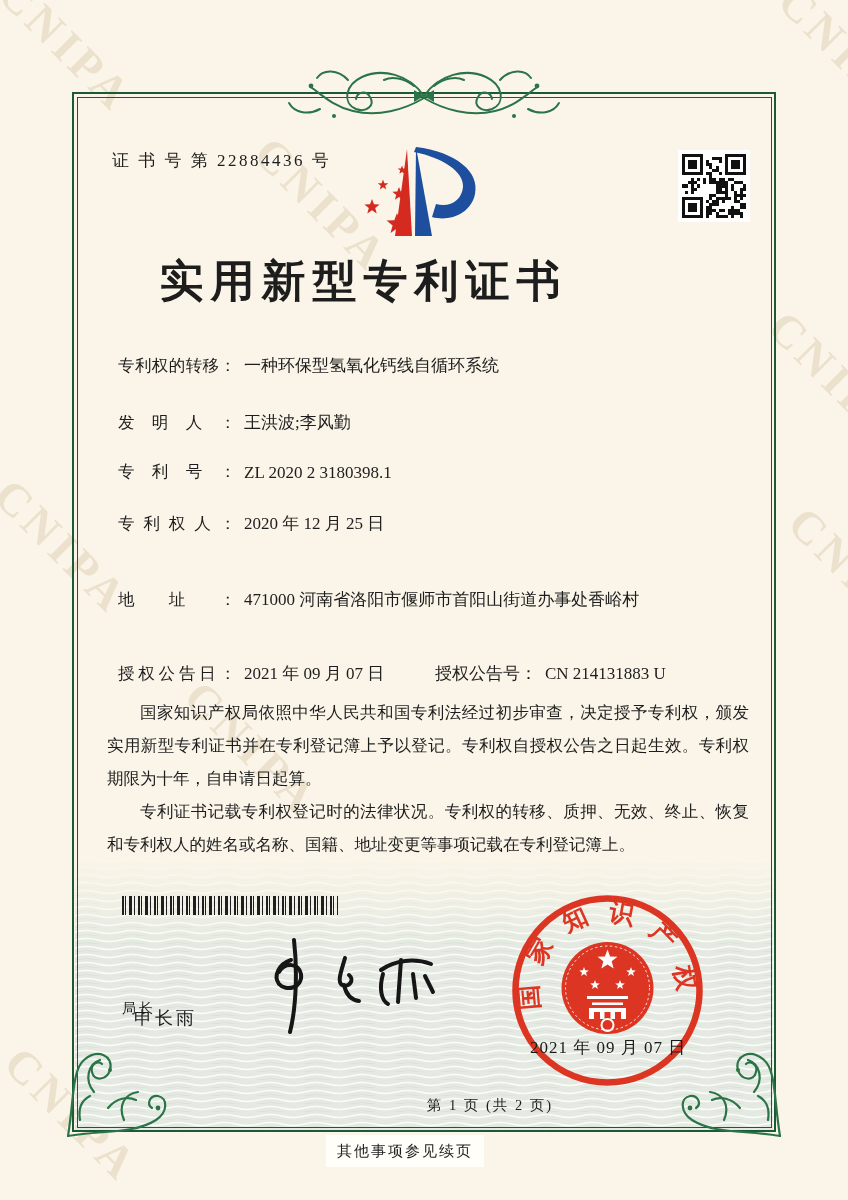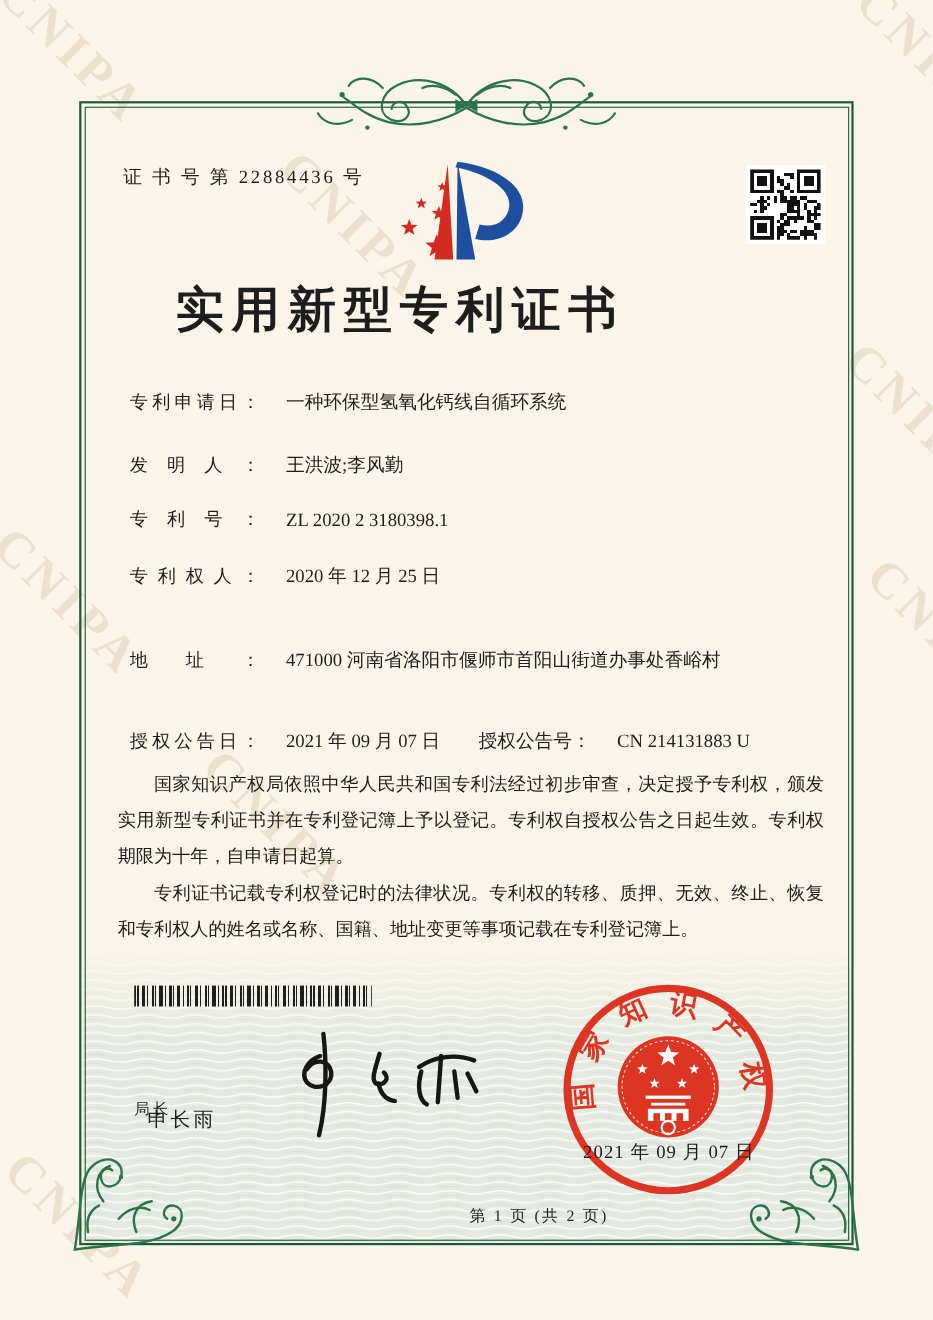--- a/index.html
+++ b/index.html
@@ -17,21 +17,21 @@
   .orn-br{transform:scaleX(-1);}
   .cert-no{position:absolute;left:112px;top:149px;font-size:17px;letter-spacing:2.5px;z-index:4;}
   .logo{position:absolute;left:356px;top:138px;z-index:4;}
   .qr{position:absolute;left:678px;top:150px;width:64px;height:64px;background:#fff;
       padding:4px;z-index:4;}
   .title{position:absolute;left:0;top:252px;width:720px;text-align:center;font-size:44px;
       font-weight:700;letter-spacing:7px;text-indent:7px;z-index:4;}
   .frow{position:absolute;left:118px;width:645px;font-size:17px;white-space:nowrap;z-index:4;}
   .jlabel{display:inline-block;width:118px;font-size:16.5px;text-align:justify;text-align-last:justify;
       vertical-align:bottom;}
-  .fval{margin-left:24px;}
+  .fval{margin-left:8px;}
   .flabel2{position:absolute;left:317px;top:0;font-family:Liberation Serif, serif;}
   .paras{position:absolute;left:107px;top:696px;width:642px;font-size:16.5px;line-height:33px;
       text-align:justify;z-index:4;}
   .paras p{margin:0;text-indent:2em;}
   .barcode{position:absolute;left:122px;top:896px;width:216px;height:19px;z-index:4;
       background:repeating-linear-gradient(90deg,#1f1f1f 0 2px,rgba(0,0,0,0) 2px 3px,
       #1f1f1f 3px 4px,rgba(0,0,0,0) 4px 7px,#1f1f1f 7px 10px,rgba(0,0,0,0) 10px 12px,
       #1f1f1f 12px 13px,rgba(0,0,0,0) 13px 16px);}
   .signer-title{position:absolute;left:122px;top:1000px;font-size:14px;letter-spacing:3px;z-index:4;}
   .signer-name{position:absolute;left:122px;top:1006px;font-size:18px;letter-spacing:3px;z-index:4;margin-left:12px;}
@@ -257,21 +257,21 @@
         <rect x="39.61904761904762" y="60.95238095238095" width="3.0476190476190474" height="3.0476190476190474" fill="#111"></rect>
         <rect x="42.666666666666664" y="60.95238095238095" width="3.0476190476190474" height="3.0476190476190474" fill="#111"></rect>
         <rect x="48.76190476190476" y="60.95238095238095" width="3.0476190476190474" height="3.0476190476190474" fill="#111"></rect>
         <rect x="57.9047619047619" y="60.95238095238095" width="3.0476190476190474" height="3.0476190476190474" fill="#111"></rect>
       </svg>
   </div>
 
   <div class="title">实用新型专利证书</div>
 
   <div class="frow" style="top:354px">
-    <span class="jlabel">专利申请日：</span><span class="fval">一种环保型氢氧化钙线自循环系统</span>
+    <span class="jlabel">专利权的转移：</span><span class="fval">一种环保型氢氧化钙线自循环系统</span>
   </div>
   <div class="frow" style="top:411px">
     <span class="jlabel">发明人：</span><span class="fval">王洪波;李风勤</span>
   </div>
   <div class="frow" style="top:461px">
     <span class="jlabel">专利号：</span><span class="fval">ZL 2020 2 3180398.1</span>
   </div>
   <div class="frow" style="top:512px">
     <span class="jlabel">专利权人：</span><span class="fval">2020 年 12 月 25 日</span>
   </div>
@@ -328,14 +328,15 @@
       <rect x="80" y="116" width="37" height="11" fill="#ffffff"></rect>
       <rect x="85" y="120" width="6" height="7" fill="#dc2a17"></rect>
       <rect x="95.5" y="120" width="6" height="7" fill="#dc2a17"></rect>
       <rect x="106" y="120" width="6" height="7" fill="#dc2a17"></rect>
       <circle cx="98.5" cy="133" r="6" fill="none" stroke="#ffffff" stroke-width="2"></circle>
     </g>
   </svg>
   <div class="seal-date">2021 年 09 月 07 日</div>
 
   <div class="page-num">第 1 页 (共 2 页)</div>
+  <div class="note-box">其他事项参见续页</div>
 
 </div>
 
 </body></html>

